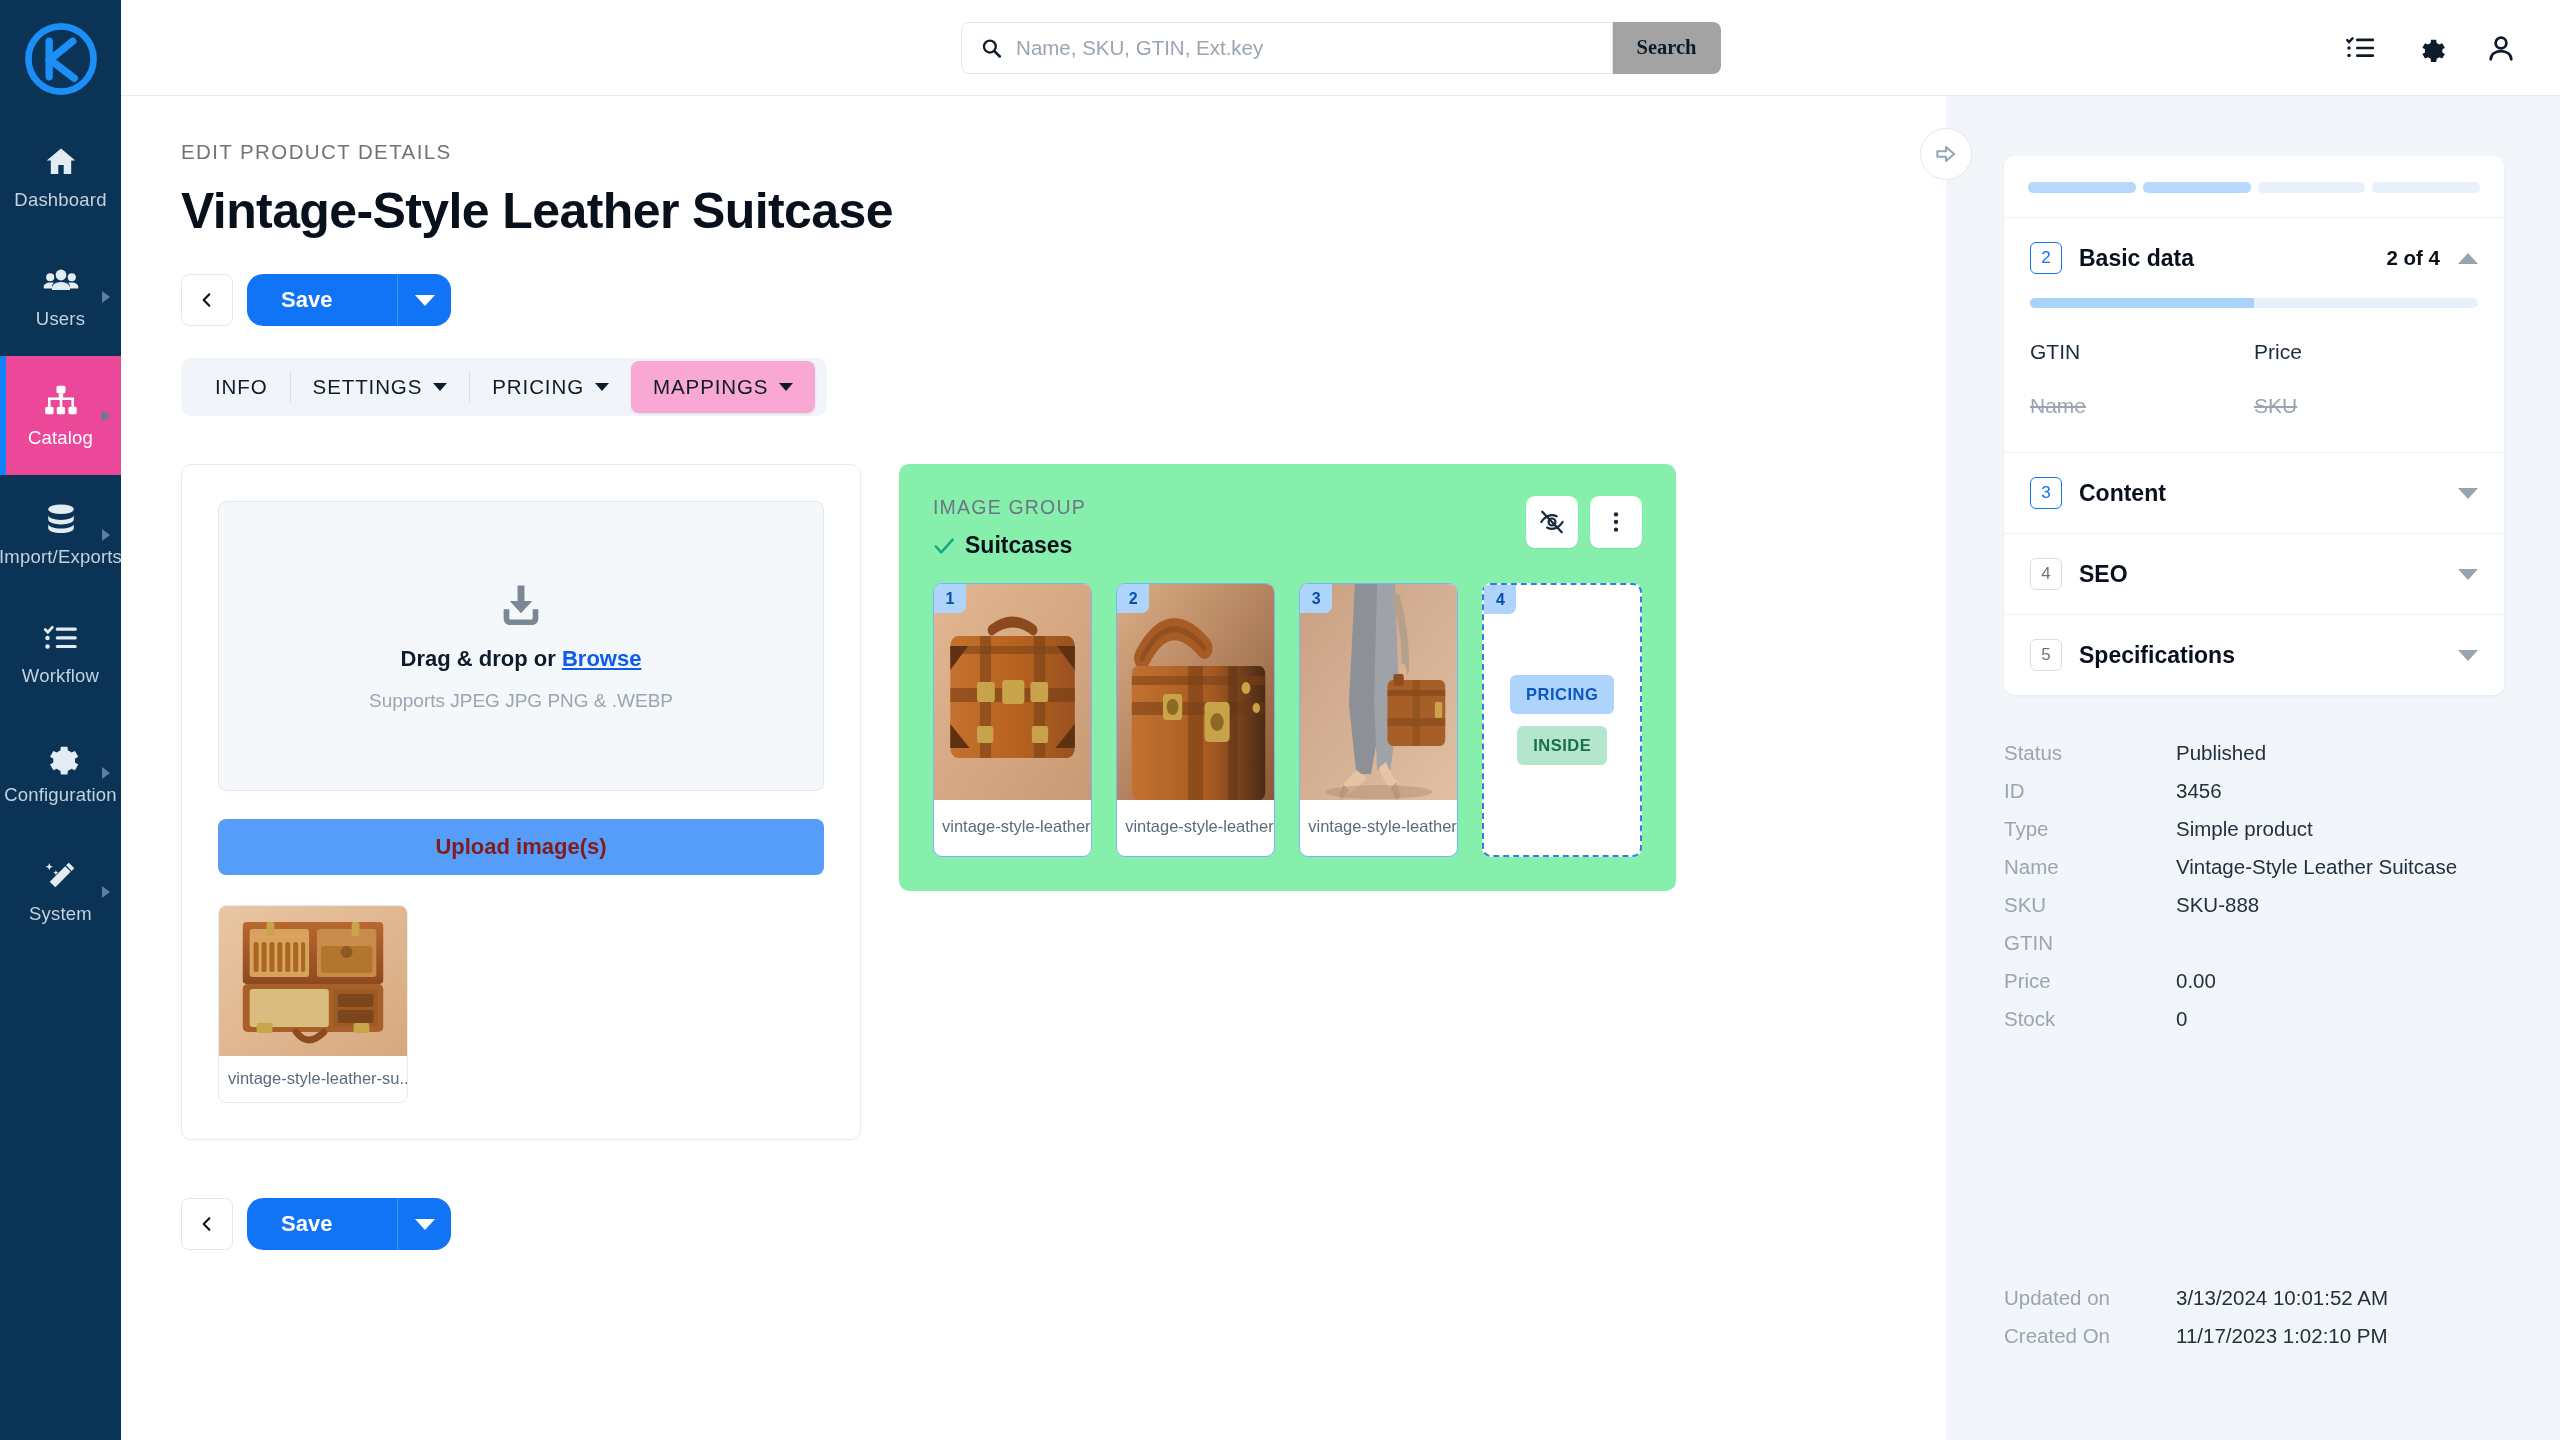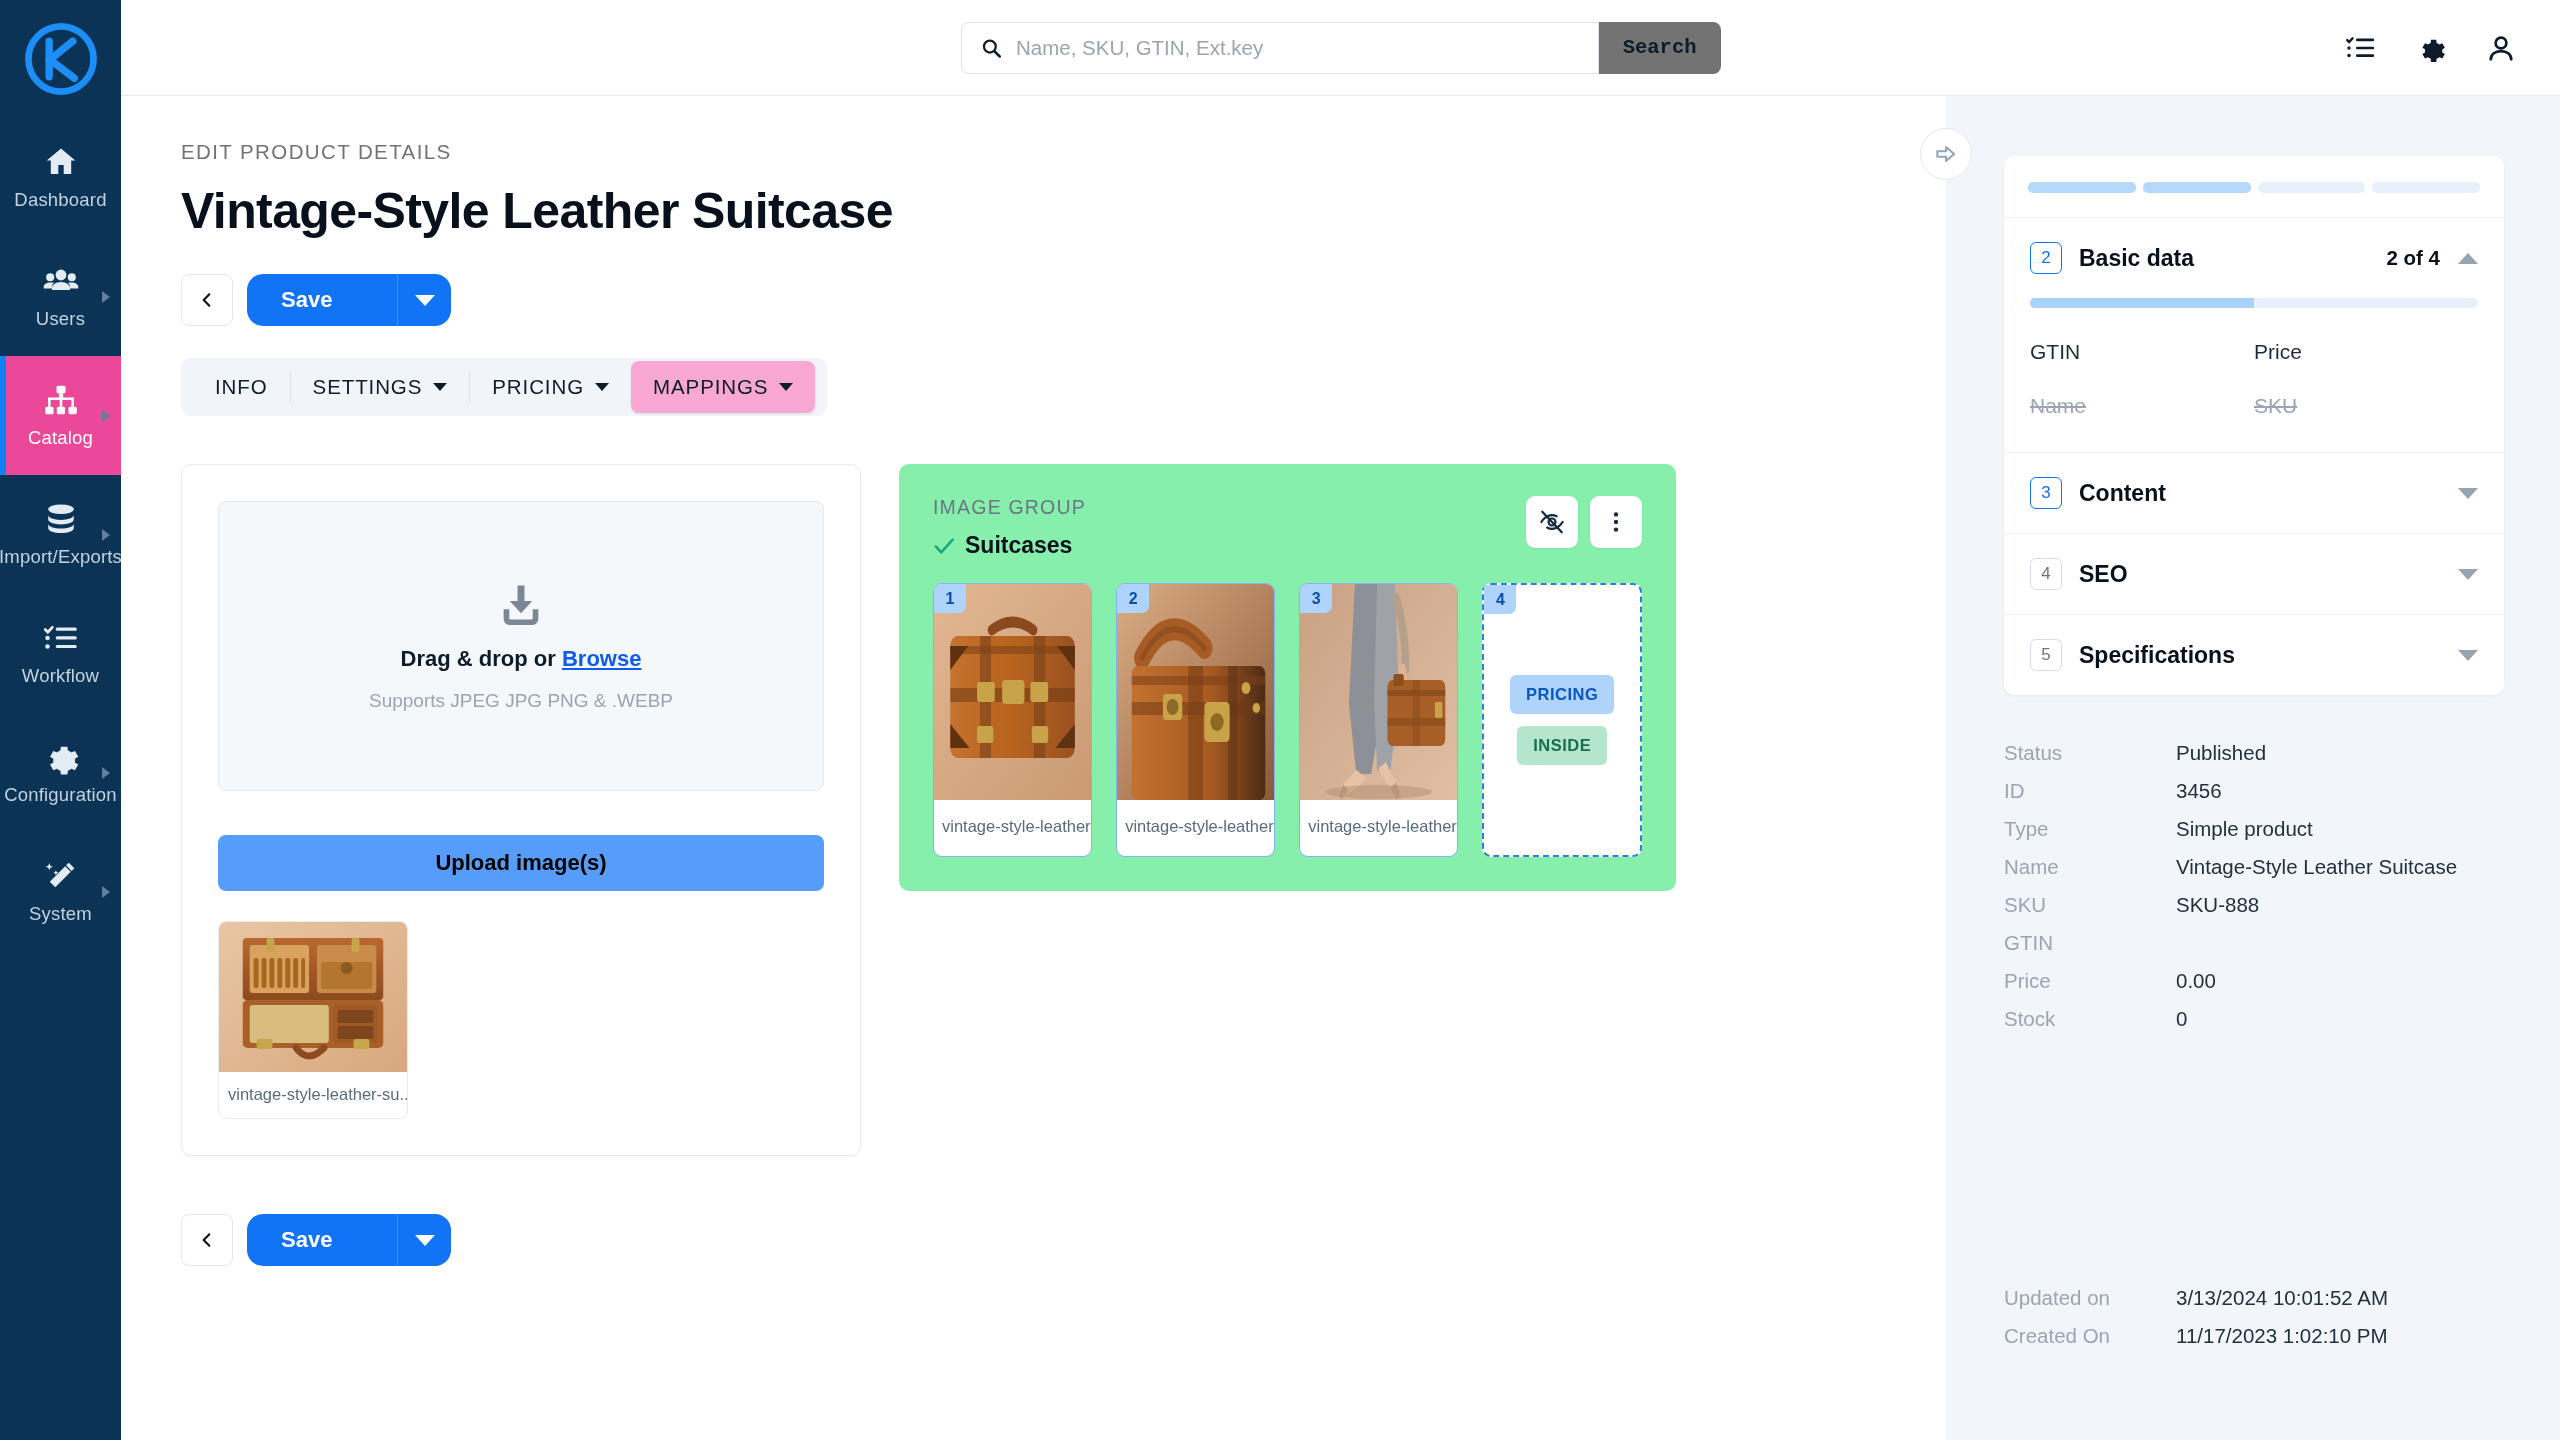--- a/index.html
+++ b/index.html
@@ -60,22 +60,22 @@
     flex: 1; display: flex; align-items: center; gap: 14px;
     border: 1px solid #dfe4ea; border-radius: 8px 0 0 8px;
     background: #fff; padding: 0 18px;
   }
   .search-input {
     border: 0; outline: 0; font-size: 20.5px; font-family: inherit;
     color: #0d1b2a; width: 100%; background: transparent;
   }
   .search-input::placeholder { color: #9aa5b1; }
   .search-btn {
-    border: 0; background: #737373; color: #0d1b2a;
-    font-family: Liberation Mono, monospace; font-weight: bold; font-size: 20.5px;
+    border: 0; background: #a3a3a3; color: #0d1b2a;
+    font-family: Liberation Serif, serif; font-weight: bold; font-size: 20.5px;
     padding: 0 24px; border-radius: 0 8px 8px 0; cursor: pointer;
   }
   .topbar-actions {
     margin-left: auto; display: flex; align-items: center; gap: 40px; padding-right: 44px;
   }
   .tb-icon { width: 30px; height: 30px; color: #0d1b2a; cursor: pointer; display: block; }
 
   
   .body-split { flex: 1; display: flex; min-height: 0; position: relative; }
   .content {
@@ -136,22 +136,22 @@
   .dropzone {
     border: 1px solid #e3e9ef; background: #f5f8fb; border-radius: 8px;
     height: 290px; display: flex; flex-direction: column; align-items: center;
     justify-content: center; gap: 14px; cursor: pointer;
   }
   .dl-icon { width: 52px; height: 52px; color: #7b8794; }
   .dz-main { font-size: 22px; font-weight: bold; color: #0d1b2a; }
   .dz-link { color: #0d5bef; text-decoration: underline; cursor: pointer; font-weight: bold; }
   .dz-sub { font-size: 19px; color: #9aa5b1; margin-top: 4px; }
   .upload-btn {
-    margin-top: 44px; width: 100%; height: 56px; border: 0; border-radius: 8px;
-    background: #559df9; color: #000000; font-family: inherit; font-weight: bold;
+    margin-top: 28px; width: 100%; height: 56px; border: 0; border-radius: 8px;
+    background: #559df9; color: #7f1d1d; font-family: inherit; font-weight: bold;
     font-size: 22px; cursor: pointer;
   }
   .thumb-card {
     margin-top: 30px; width: 190px; border: 1px solid #e7ecf1; border-radius: 8px;
     overflow: hidden; background: #fff; cursor: pointer;
   }
   .thumb-img { width: 100%; height: 150px; display: block; }
   .thumb-name {
     font-size: 16.5px; color: #5b6b7c; padding: 13px 9px 14px; text-align: center;
     white-space: nowrap; overflow: hidden;

